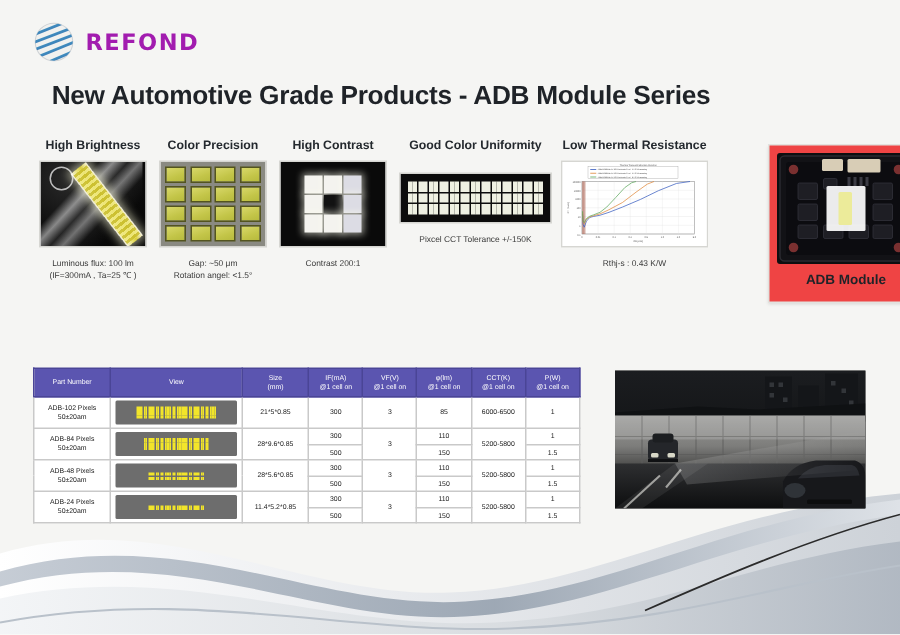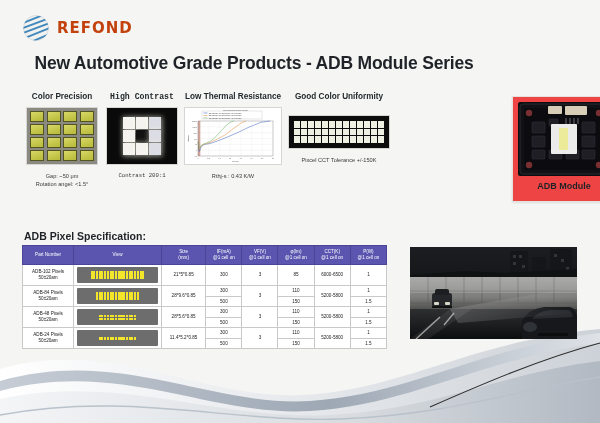--- a/index.html
+++ b/index.html
@@ -15,37 +15,37 @@
     overflow: hidden;
   }
   
   .swoosh-layer { position: absolute; left:0; bottom:0; width:600px; height:120px; pointer-events:none; }
 
   
   .logo-wrap { position: absolute; left: 22px; top: 14px; display: flex; align-items: center; gap: 7px; }
   .logo-mark { width: 28px; height: 28px; position: relative; }
   .logo-text {
     font-size: 15px; font-weight: bold; letter-spacing: 1px;
-    color: #c2410c; font-family: "DejaVu Sans", sans-serif;
+    color: #a21caf; font-family: "DejaVu Sans", sans-serif;
   }
   
   .main-title {
     position: absolute; top: 53px; left: 0; width: 508px; text-align: center;
     font-size: 17.5px; font-weight: bold; color: #1f2328; letter-spacing: -0.2px;
   }
   
   .features { position: absolute; top: 92px; left: 22px; width: 452px; display: flex; gap: 0; }
   .feat { text-align: center; }
   .feat-title { font-size: 8.2px; font-weight: bold; color: #24292e; margin-bottom: 6px; white-space: nowrap; }
   .feat-img { border: 1px solid #d6d6d2; background: #fff; overflow: hidden; position: relative; margin: 0 auto; }
   .feat-cap { font-size: 5.6px; color: #3a3a3a; line-height: 1.5; margin-top: 7px; white-space: nowrap; }
 
   .f1 { width: 80px; } .f1 .feat-img { width: 72px; height: 58px; }
   .f2 { width: 80px; } .f2 .feat-img { width: 72px; height: 58px; }
-  .f3 { width: 80px; font-family: Liberation Mono, monospace; } .f3 .feat-img { width: 72px; height: 58px; }
+  .f3 { width: 80px; } .f3 .feat-img { width: 72px; height: 58px; }
   .f4 { width: 110px; } .f4 .feat-img { width: 102px; height: 34px; margin-top: 14px; }
   .f5 { width: 102px; } .f5 .feat-img { width: 98px; height: 58px; }
 
   
   .hb { width: 100%; height: 100%; background: radial-gradient(ellipse at 28% 22%, #2a2a2a 0%, #0b0b0b 60%, #050505 100%); position: relative; }
   .hb .beam { position: absolute; left: -8px; top: -6px; width: 108%; height: 120%;
     background: linear-gradient(133deg, rgba(255,255,255,0) 38%, rgba(255,255,255,0.50) 45%, rgba(255,255,255,0.10) 52%, rgba(255,255,255,0.42) 58%, rgba(255,255,255,0.04) 66%, rgba(255,255,255,0) 76%); }
   .hb .bar { position: absolute; left: 20px; top: 8px; width: 13px; height: 62px;
     background: linear-gradient(90deg,#f2f0e0,#e8e06a 40%,#d9cd3b 60%,#f6f3e2); transform: rotate(-38deg); transform-origin: top left;
     box-shadow: 0 0 6px 2px rgba(255,255,220,0.5); }
@@ -157,20 +157,34 @@
         </g>
       </svg>
     </span>
     <span class="logo-text">REFOND</span>
   </div>
 
   <div class="main-title">New Automotive Grade Products - ADB Module Series</div>
 
   <div class="features">
 
+    <div class="feat f1">
+      <div class="feat-title">High Brightness</div>
+      <div class="feat-img">
+        <div class="hb">
+            <div class="beam"></div>
+            <div class="bar"></div>
+            <div class="ring"></div>
+          </div>
+      </div>
+      <div class="feat-cap">
+        <div>Luminous flux:  100 lm</div>
+        <div>(IF=300mA , Ta=25 ℃ )</div>
+      </div>
+    </div>
 
     <div class="feat f2">
       <div class="feat-title">Color Precision</div>
       <div class="feat-img">
         <div class="hp">
             <i></i>
             <i></i>
             <i></i>
             <i></i>
             <i></i>
@@ -205,20 +219,111 @@
               <i class="off"></i>
               <i class="dim"></i>
           <i></i>
               <i></i>
               <i class="dim"></i>
         </div>
           </div>
       </div>
       <div class="feat-cap">
         <div>Contrast  200:1</div>
+      </div>
+    </div>
+
+    <div class="feat f4">
+      <div class="feat-title">Good Color Uniformity</div>
+      <div class="feat-img">
+        <div class="cu">
+            <div class="cu-grid" id="cuGrid">
+              <i></i>
+              <i></i>
+              <i></i>
+              <i></i>
+              <i></i>
+              <i></i>
+              <i></i>
+              <i></i>
+              <i></i>
+              <i></i>
+              <i></i>
+              <i></i>
+              <i></i>
+              <i></i>
+              <i></i>
+              <i></i>
+              <i></i>
+              <i></i>
+              <i></i>
+              <i></i>
+              <i></i>
+              <i></i>
+              <i></i>
+              <i></i>
+              <i></i>
+              <i></i>
+              <i></i>
+              <i></i>
+              <i></i>
+              <i></i>
+              <i></i>
+              <i></i>
+              <i></i>
+              <i></i>
+              <i></i>
+              <i></i>
+              <i></i>
+              <i></i>
+              <i></i>
+              <i></i>
+              <i></i>
+              <i></i>
+              <i></i>
+              <i></i>
+              <i></i>
+              <i></i>
+              <i></i>
+              <i></i>
+              <i></i>
+              <i></i>
+              <i></i>
+              <i></i>
+              <i></i>
+              <i></i>
+              <i></i>
+              <i></i>
+              <i></i>
+              <i></i>
+              <i></i>
+              <i></i>
+              <i></i>
+              <i></i>
+              <i></i>
+              <i></i>
+              <i></i>
+              <i></i>
+              <i></i>
+              <i></i>
+              <i></i>
+              <i></i>
+              <i></i>
+              <i></i>
+              <i></i>
+              <i></i>
+              <i></i>
+              <i></i>
+              <i></i>
+              <i></i>
+            </div>
+          </div>
+      </div>
+      <div class="feat-cap">
+        <div>Pixcel CCT Tolerance +/-150K</div>
       </div>
     </div>
 
     <div class="feat f5">
       <div class="feat-title">Low Thermal Resistance</div>
       <div class="feat-img">
         <div class="tc"><svg id="thermalSvg" width="98" height="58" viewBox="0 0 196 116">
               <rect x="0" y="0" width="196" height="116" fill="#fff"></rect>
               <rect x="26" y="26" width="150" height="70" fill="#fff" stroke="#555" stroke-width="0.6"></rect>
               <line x1="26" y1="26" x2="176" y2="26" stroke="#d8d8d8" stroke-width="0.4"></line>
@@ -268,111 +373,20 @@
               <text x="47" y="21.2" font-size="2.6" fill="#333">ADB MODULE  IF 500A Extracted Tmi - 85 ℃ Processing</text>
               <text x="101" y="5" text-anchor="middle" font-size="3" fill="#444">Thermal Transient Structure Function</text>
               <text x="101" y="107" text-anchor="middle" font-size="3" fill="#444">Rth  [K/W]</text>
               <text x="8" y="61" text-anchor="middle" font-size="3" fill="#444" transform="rotate(-90 8 61)">Cth  [Ws/K]</text>
             </svg></div>
       </div>
       <div class="feat-cap">
         <div>Rthj-s :   0.43 K/W</div>
       </div>
     </div>
-
-    <div class="feat f4">
-      <div class="feat-title">Good Color Uniformity</div>
-      <div class="feat-img">
-        <div class="cu">
-            <div class="cu-grid" id="cuGrid">
-              <i></i>
-              <i></i>
-              <i></i>
-              <i></i>
-              <i></i>
-              <i></i>
-              <i></i>
-              <i></i>
-              <i></i>
-              <i></i>
-              <i></i>
-              <i></i>
-              <i></i>
-              <i></i>
-              <i></i>
-              <i></i>
-              <i></i>
-              <i></i>
-              <i></i>
-              <i></i>
-              <i></i>
-              <i></i>
-              <i></i>
-              <i></i>
-              <i></i>
-              <i></i>
-              <i></i>
-              <i></i>
-              <i></i>
-              <i></i>
-              <i></i>
-              <i></i>
-              <i></i>
-              <i></i>
-              <i></i>
-              <i></i>
-              <i></i>
-              <i></i>
-              <i></i>
-              <i></i>
-              <i></i>
-              <i></i>
-              <i></i>
-              <i></i>
-              <i></i>
-              <i></i>
-              <i></i>
-              <i></i>
-              <i></i>
-              <i></i>
-              <i></i>
-              <i></i>
-              <i></i>
-              <i></i>
-              <i></i>
-              <i></i>
-              <i></i>
-              <i></i>
-              <i></i>
-              <i></i>
-              <i></i>
-              <i></i>
-              <i></i>
-              <i></i>
-              <i></i>
-              <i></i>
-              <i></i>
-              <i></i>
-              <i></i>
-              <i></i>
-              <i></i>
-              <i></i>
-              <i></i>
-              <i></i>
-              <i></i>
-              <i></i>
-              <i></i>
-              <i></i>
-            </div>
-          </div>
-      </div>
-      <div class="feat-cap">
-        <div>Pixcel CCT Tolerance +/-150K</div>
-      </div>
-    </div>
   </div>
 
   <div class="module-card">
     <div class="module-img">
       <svg width="92" height="74" viewBox="0 0 92 74">
         <rect x="2" y="2" width="88" height="70" rx="3" fill="#121216" stroke="#2a2a30" stroke-width="1"></rect>
         <rect x="6" y="6" width="80" height="62" rx="2" fill="#0c0c10"></rect>
         <circle cx="11" cy="11" r="3.2" fill="#7a3030"></circle>
           <circle cx="81" cy="11" r="3.2" fill="#7a3030"></circle>
         <circle cx="11" cy="63" r="3.2" fill="#7a3030"></circle>
@@ -396,21 +410,20 @@
             <rect x="47" y="16" width="2" height="6"></rect>
             <rect x="51" y="16" width="2" height="6"></rect>
             <rect x="55" y="16" width="2" height="6"></rect>
             <rect x="59" y="16" width="2" height="6"></rect>
           </g>
       </svg>
     </div>
     <div class="module-label">ADB Module</div>
   </div>
 
-  <div class="spec-title">ADB Pixel Specification:</div>
   <table class="spec-table">
     <thead>
         <tr id="specHead">
           <th>
             <div>Part Number</div>
           </th>
           <th>
             <div>View</div>
           </th>
           <th>

